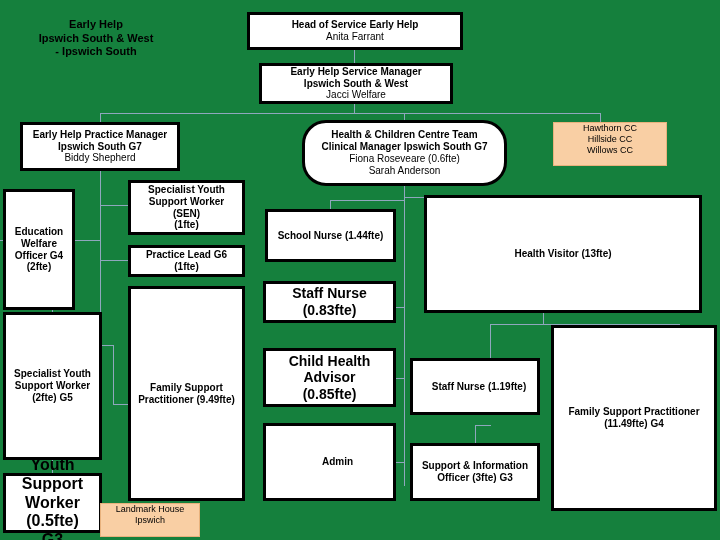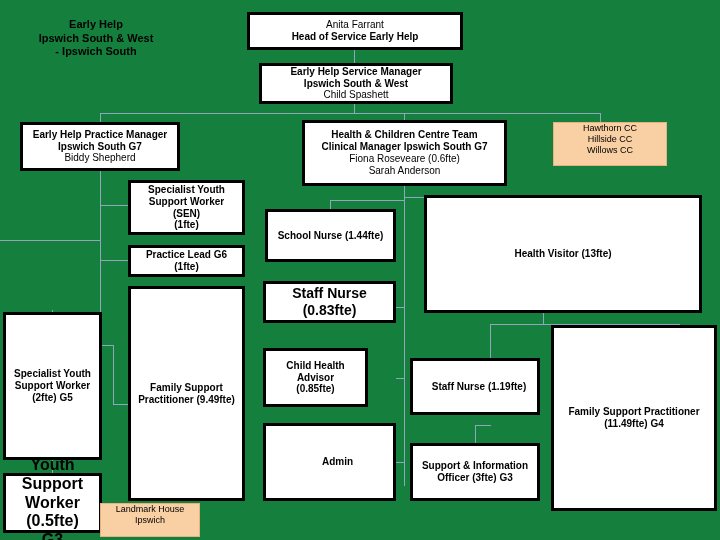--- a/index.html
+++ b/index.html
@@ -105,56 +105,62 @@
   <div class="conn v" style="left:543px; top:313px; height:12px;"></div>
   <div class="conn h" style="left:490px; top:324px; width:190px;"></div>
   <div class="conn v" style="left:679px; top:324px; height:8px;"></div>
   <div class="conn v" style="left:490px; top:324px; height:62px;"></div>
   <div class="conn h" style="left:480px; top:386px; width:11px;"></div>
   <div class="conn v" style="left:475px; top:425px; height:18px;"></div>
   <div class="conn h" style="left:475px; top:425px; width:16px;"></div>
 
   <div class="node mixed" style="left:247px; top:12px; width:216px; height:38px; font-size:10px;">
     <div>
+      <span class="txt b">Head of Service Early Help</span>
       <span class="txt n">Anita Farrant</span>
-      <span class="txt b">Head of Service Early Help</span>
     </div>
   </div>
 
   <div class="node mixed" style="left:259px; top:63px; width:194px; height:41px; font-size:10px;">
     <div>
       <span class="txt b">Early Help Service Manager
 Ipswich South &amp; West</span>
-      <span class="txt n">Child Spashett</span>
+      <span class="txt n">Jacci Welfare</span>
     </div>
   </div>
 
   <div class="node mixed" style="left:20px; top:122px; width:160px; height:49px; font-size:10px;">
     <div>
       <span class="txt b">Early Help Practice Manager
 Ipswich South G7</span>
       <span class="txt n">Biddy Shepherd</span>
     </div>
   </div>
 
-  <div class="node mixed" style="left:302px; top:120px; width:205px; height:66px; font-size:10px;">
+  <div class="node mixed" style="left:302px; top:120px; width:205px; height:66px; font-size:10px;border-radius:24px;">
     <div>
       <span class="txt b">Health &amp; Children Centre Team
 Clinical Manager Ipswich South G7</span>
       <span class="txt n">Fiona Roseveare (0.6fte)
 Sarah Anderson</span>
     </div>
   </div>
 
   <div class="orange" style="left:553px; top:122px; width:114px; height:44px; font-size:9px;">
     <span class="txt">Hawthorn CC
 Hillside CC
 Willows CC</span>
   </div>
 
+  <div class="node bold" style="left:3px; top:189px; width:72px; height:121px; font-size:10px;">
+    <span class="txt">Education
+Welfare
+Officer G4
+(2fte)</span>
+  </div>
 
   <div class="node bold" style="left:3px; top:312px; width:99px; height:148px; font-size:10px;">
     <span class="txt">Specialist Youth
 Support Worker
 (2fte) G5</span>
   </div>
 
   <div class="node bold" style="left:3px; top:473px; width:99px; height:60px; font-size:16px;">
     <span class="txt">Youth Support
 Worker (0.5fte)
@@ -182,21 +188,21 @@
   </div>
 
   <div class="node bold" style="left:265px; top:209px; width:131px; height:53px; font-size:10px;">
     <span class="txt">School Nurse (1.44fte)</span>
   </div>
 
   <div class="node bold" style="left:263px; top:281px; width:133px; height:42px; font-size:14px;">
     <span class="txt">Staff Nurse (0.83fte)</span>
   </div>
 
-  <div class="node bold" style="left:263px; top:348px; width:105px; height:59px; font-size:10px;">
+  <div class="node bold" style="left:263px; top:348px; width:133px; height:59px; font-size:14px;">
     <span class="txt">Child Health Advisor
 (0.85fte)</span>
   </div>
 
   <div class="node bold" style="left:263px; top:423px; width:133px; height:78px; font-size:10px;padding-left:16px;">
     <span class="txt">Admin</span>
   </div>
 
   <div class="node bold" style="left:424px; top:195px; width:278px; height:118px; font-size:10px;">
     <span class="txt">Health Visitor (13fte)</span>

